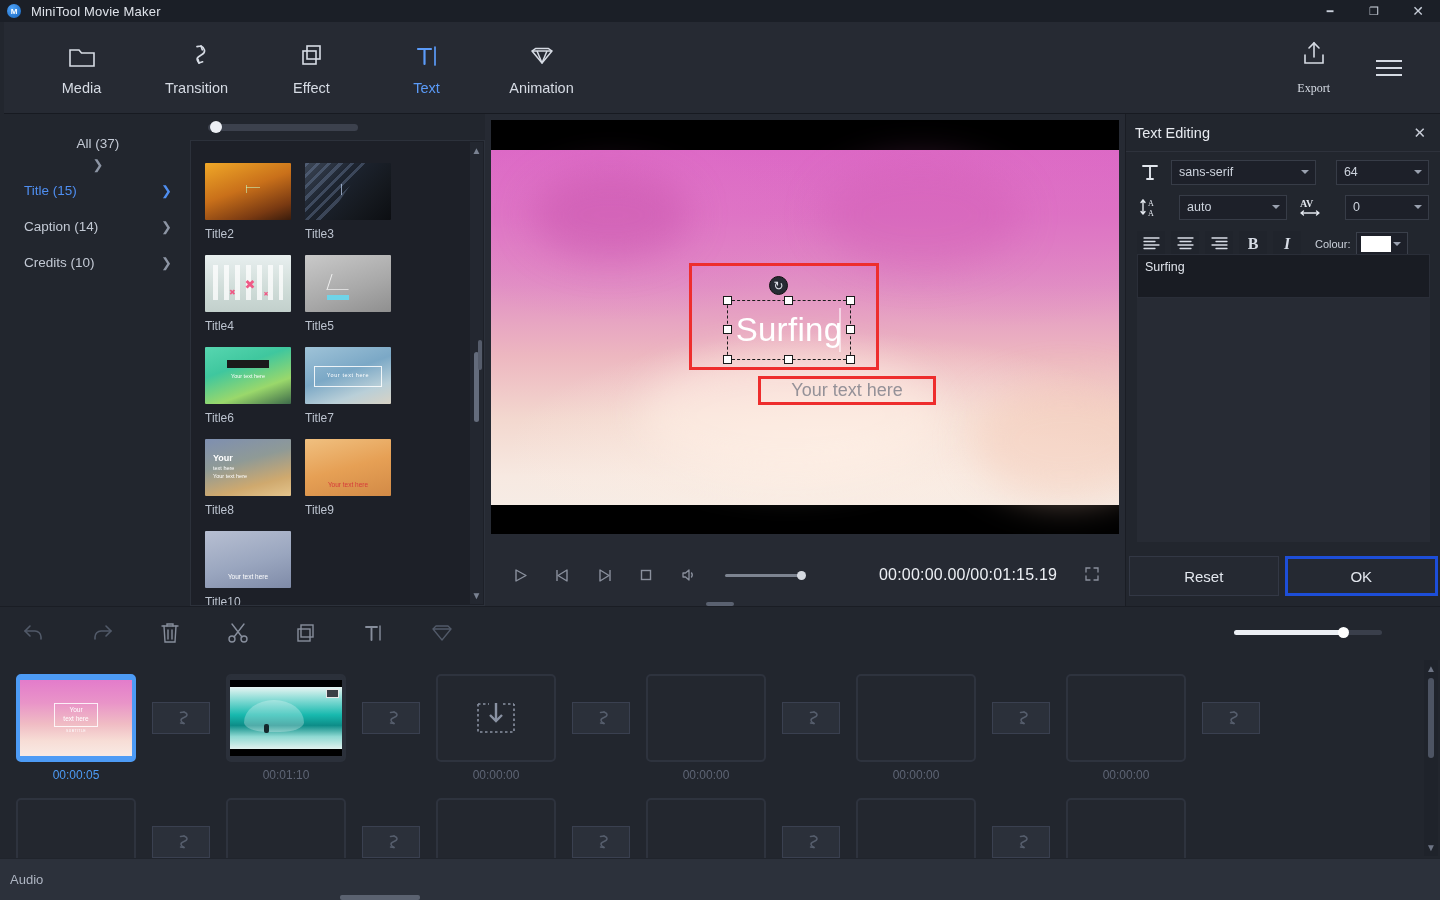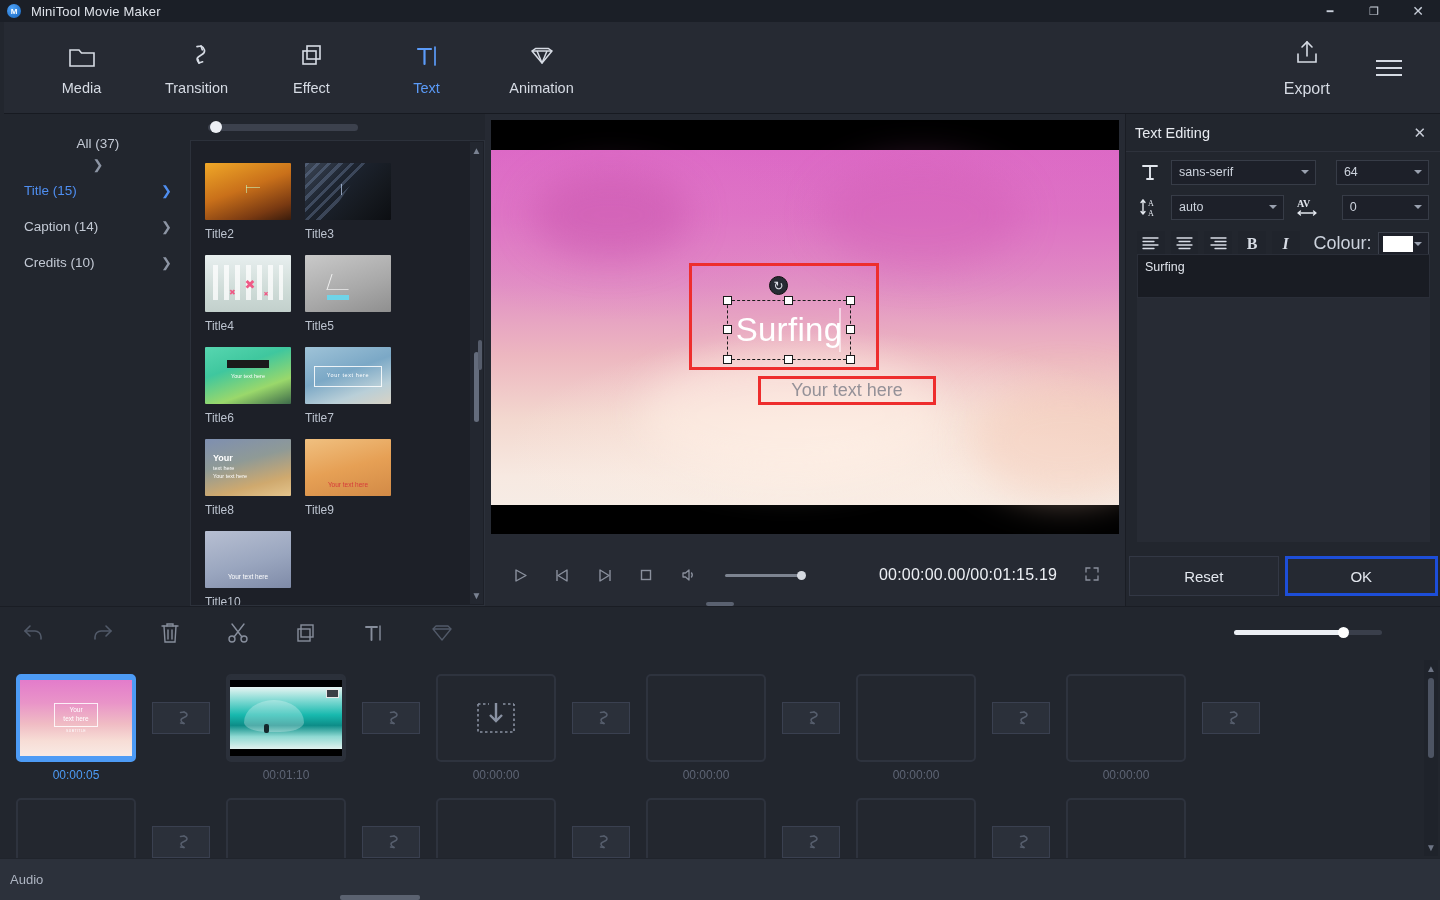--- a/index.html
+++ b/index.html
@@ -51,21 +51,21 @@
   .rtab.active .rlabel { color: #5b9bf8; }
 
   .ribbon-right {
     position: absolute; right: 0; top: 0; height: 92px;
     display: flex; align-items: center; gap: 40px; padding-right: 36px;
   }
   .export-btn {
     display: flex; flex-direction: column; align-items: center; gap: 9px;
     color: #d6dbe4; cursor: pointer;
   }
-  .export-btn .rlabel { font-size: 16px; }
+  .export-btn .rlabel { font-size: 12px; font-family: Liberation Serif, serif; }
   .hamburger { display: flex; flex-direction: column; gap: 5px; cursor: pointer; padding: 6px; }
   .hamburger span { display: block; width: 26px; height: 2px; background: #d6dbe4; }
 
   
   .catpanel {
     position: absolute; top: 114px; left: 0; width: 190px; height: 492px;
     background: #22262e;
   }
   .cat-item {
     height: 36px; display: flex; align-items: center;
@@ -243,32 +243,32 @@
     border: 1px solid #373c47; display: flex; align-items: center;
     padding: 0 18px 0 7px; color: #cdd3dd; font-size: 12.5px; cursor: pointer;
   }
   .te-select .arrow {
     position: absolute; right: 6px; top: 50%; margin-top: -2px;
     width: 0; height: 0; border-left: 4px solid transparent;
     border-right: 4px solid transparent; border-top: 4px solid #9aa1af;
   }
   .sel-font { width: 150px; }
   .sel-size { width: 96px; margin-left: 12px; }
-  .sel-line { width: 125px; }
+  .sel-line { width: 125px; margin-left: 8px; }
   .sel-space { width: 96px; margin-left: 12px; }
 
   .te-row2 { padding-top: 9px; }
   .te-row3 { padding-top: 11px; gap: 6px; }
   .te-tool {
     width: 28px; height: 25px; display: flex; align-items: center; justify-content: center;
     color: #d7dce5; cursor: pointer; background: #20242c; border: 1px solid transparent;
   }
   .te-tool.bold { font-weight: bold; font-family: "Liberation Serif", serif; font-size: 16px; }
   .te-tool.italic { font-style: italic; font-family: "Liberation Serif", serif; font-size: 16px; font-weight: bold; }
-  .colour-label { color: #ccd2dc; font-size: 18px; margin-left: 8px; }
+  .colour-label { color: #ccd2dc; font-size: 11px; margin-left: 8px; }
   .colour-swatchbox {
     position: relative; width: 52px; height: 24px; background: #1d2029;
     border: 1px solid #3b404b; display: flex; align-items: center; padding-left: 4px;
   }
   .colour-swatch { width: 30px; height: 16px; background: #fff; }
 
   .te-input {
     position: absolute; left: 11px; top: 140px; width: 293px; height: 44px;
     background: #191c23; border: 1px solid #2a2e38;
     color: #dfe3ea; font-size: 12.5px; padding: 5px 7px;

